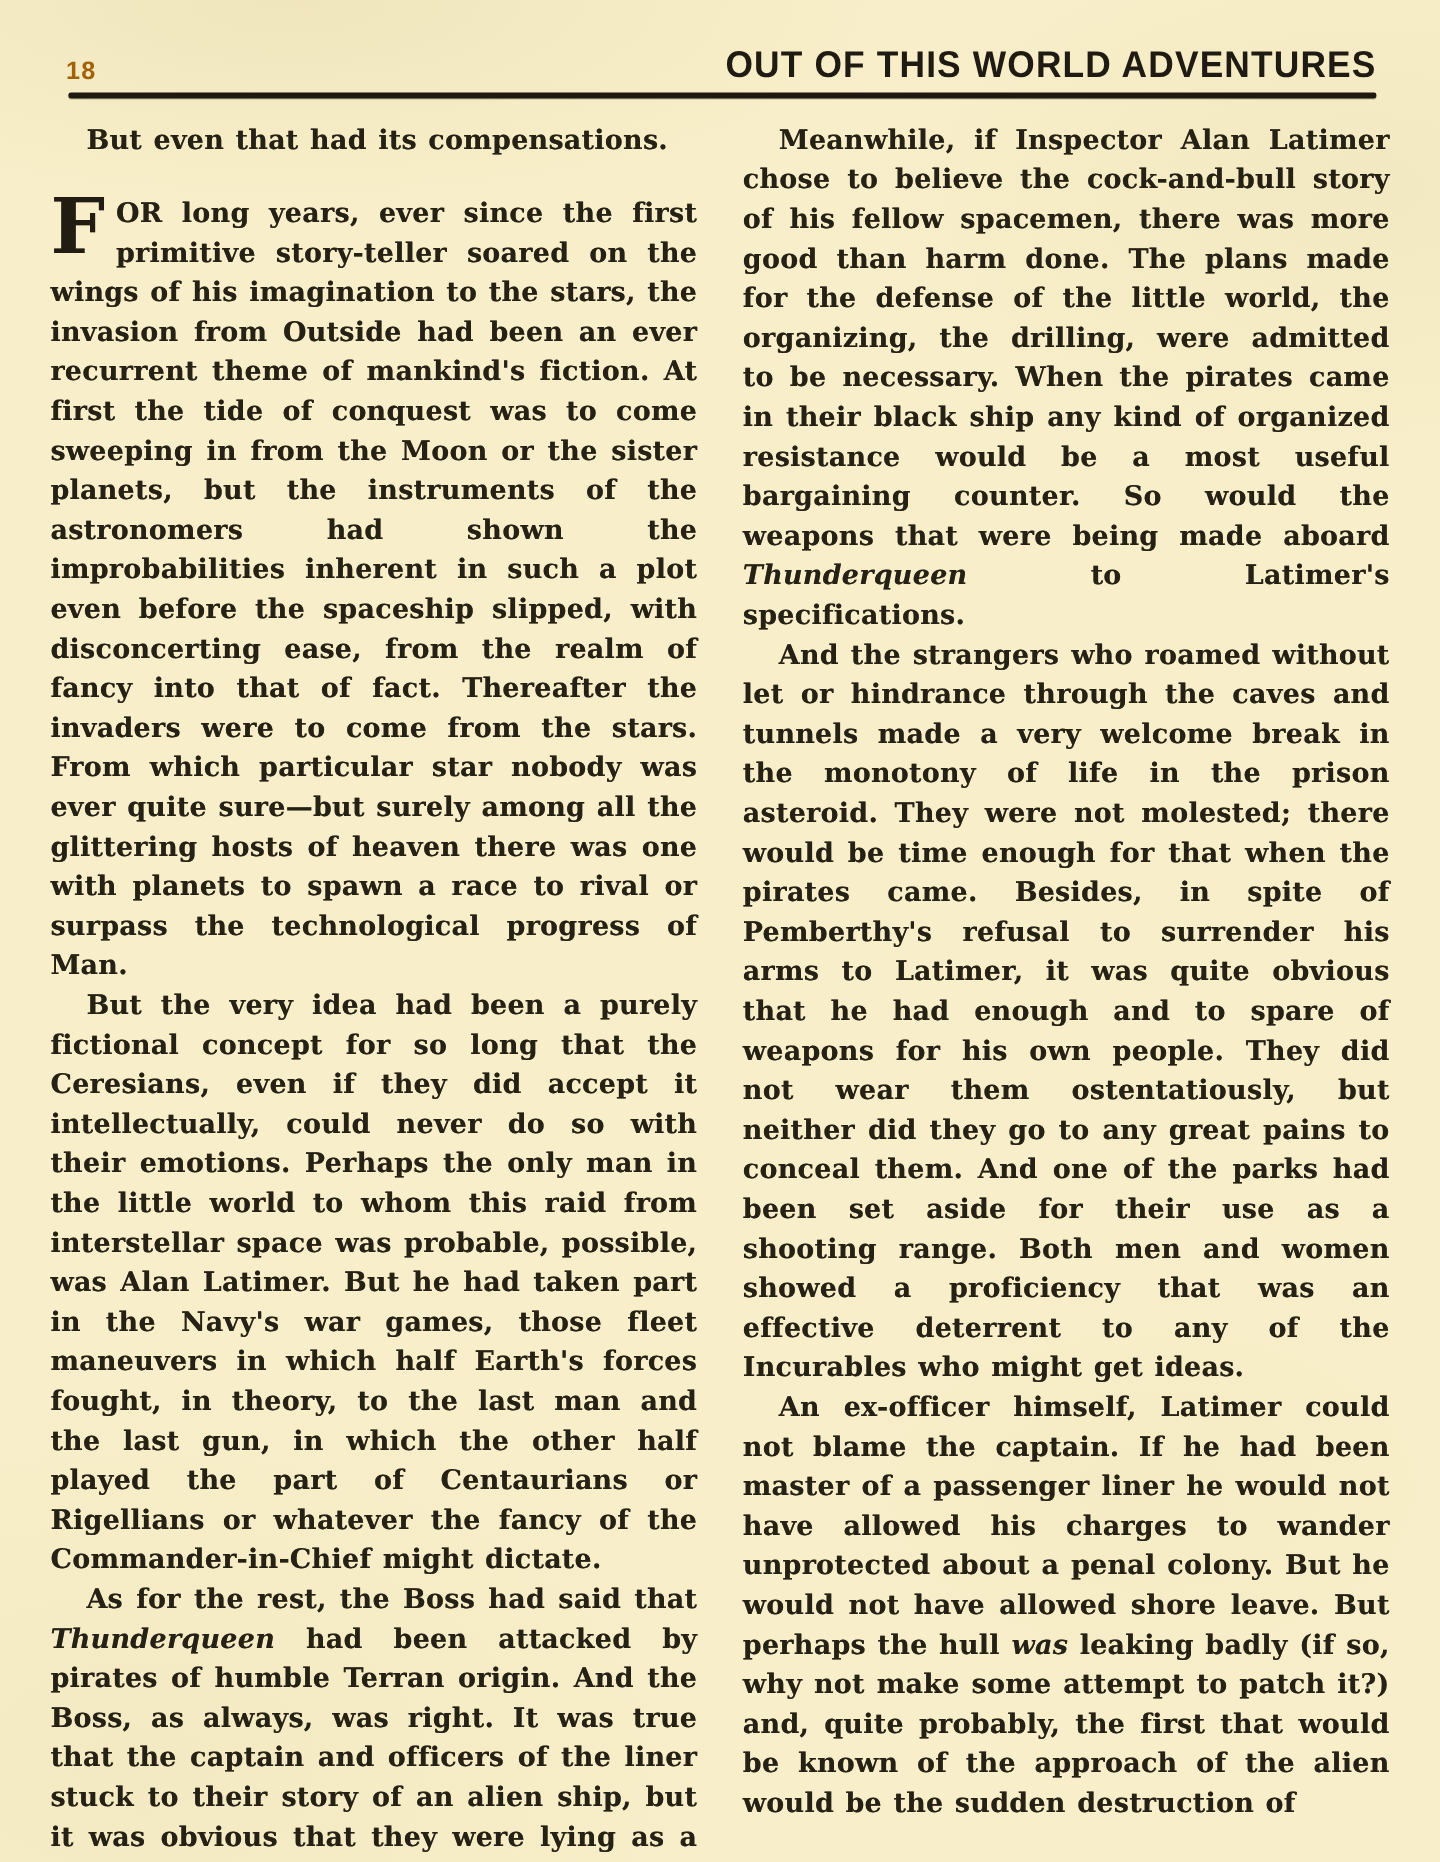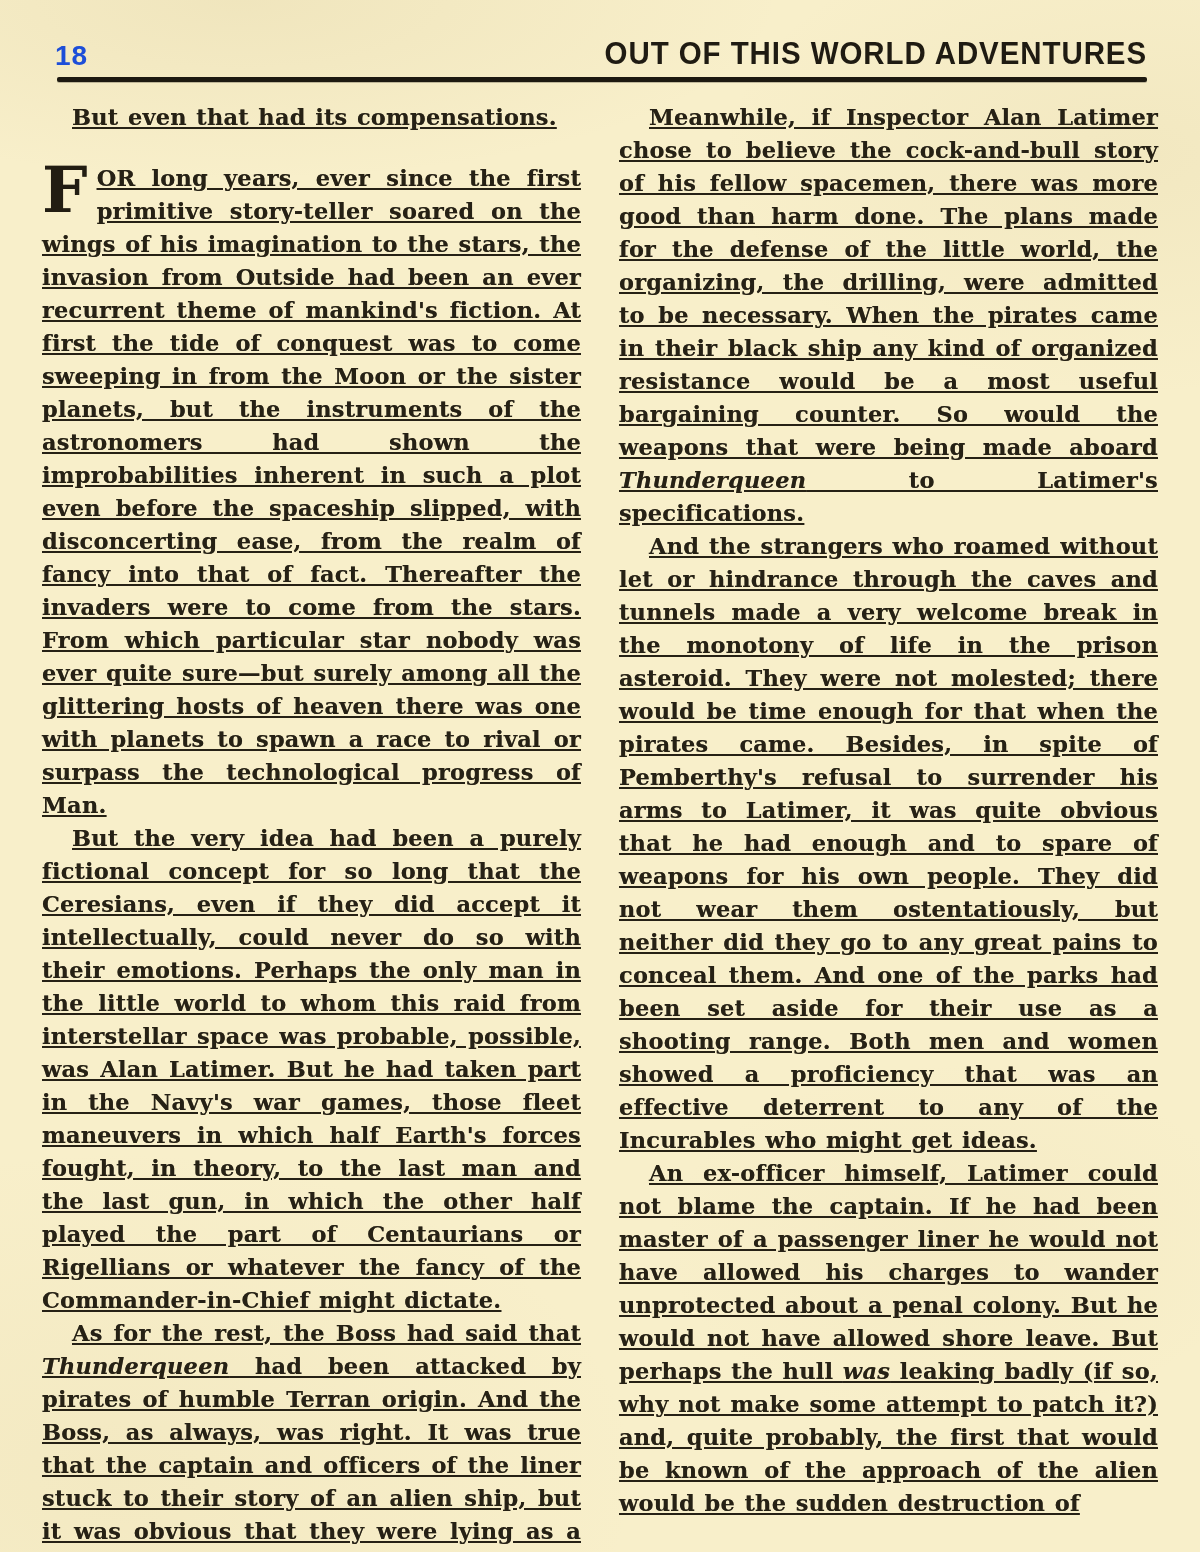--- a/index.html
+++ b/index.html
@@ -31,22 +31,22 @@
     top: 36px;
     left: 55px;
     width: 1092px;
     display: flex;
     justify-content: space-between;
     align-items: flex-end;
   }
   .page-number {
     font-family: "Liberation Sans", sans-serif;
     font-weight: bold;
-    font-size: 28px;
-    color: #1d4ed8;
+    font-size: 21px;
+    color: #a16207;
     letter-spacing: 1px;
   }
   .page-title {
     font-family: "Liberation Sans", sans-serif;
     font-weight: bold;
     font-size: 31px;
     color: #1f1b12;
     letter-spacing: 1px;
     transform: scaleX(0.95);
     transform-origin: right bottom;
@@ -75,21 +75,21 @@
     width: 539px;
     text-align: justify;
     font-size: 22.5px;
     line-height: 33px;
     font-weight: bold;
     color: #262115;
     letter-spacing: 0.2px;
     word-spacing: 1.5px;
     text-shadow: 0 0 0.5px rgba(38,33,21,0.55);
   }
-  .column p { margin: 0; text-decoration: underline; }
+  .column p { margin: 0; }
   .column p.indent { text-indent: 30px; }
   .column p.gap-before { margin-top: 28px; }
 
   .dropcap {
     float: left;
     font-size: 64px;
     line-height: 50px;
     font-weight: bold;
     padding: 3px 9px 0 0;
     color: #221d12;

